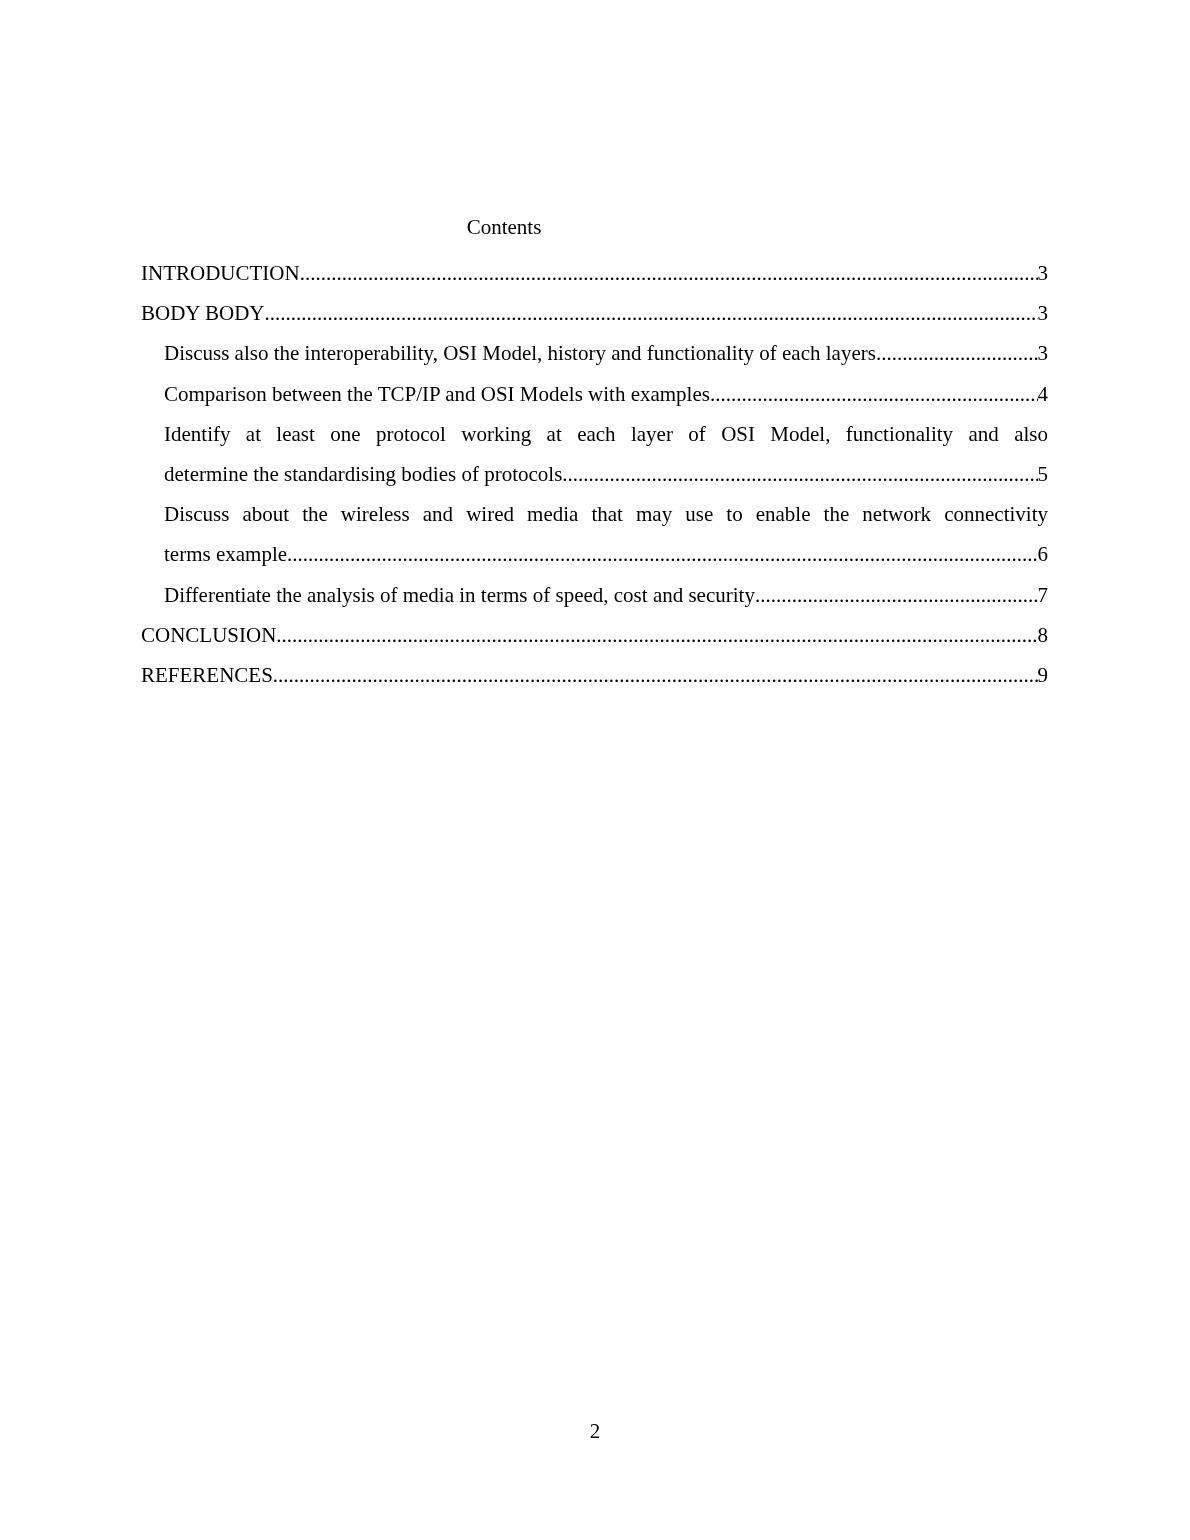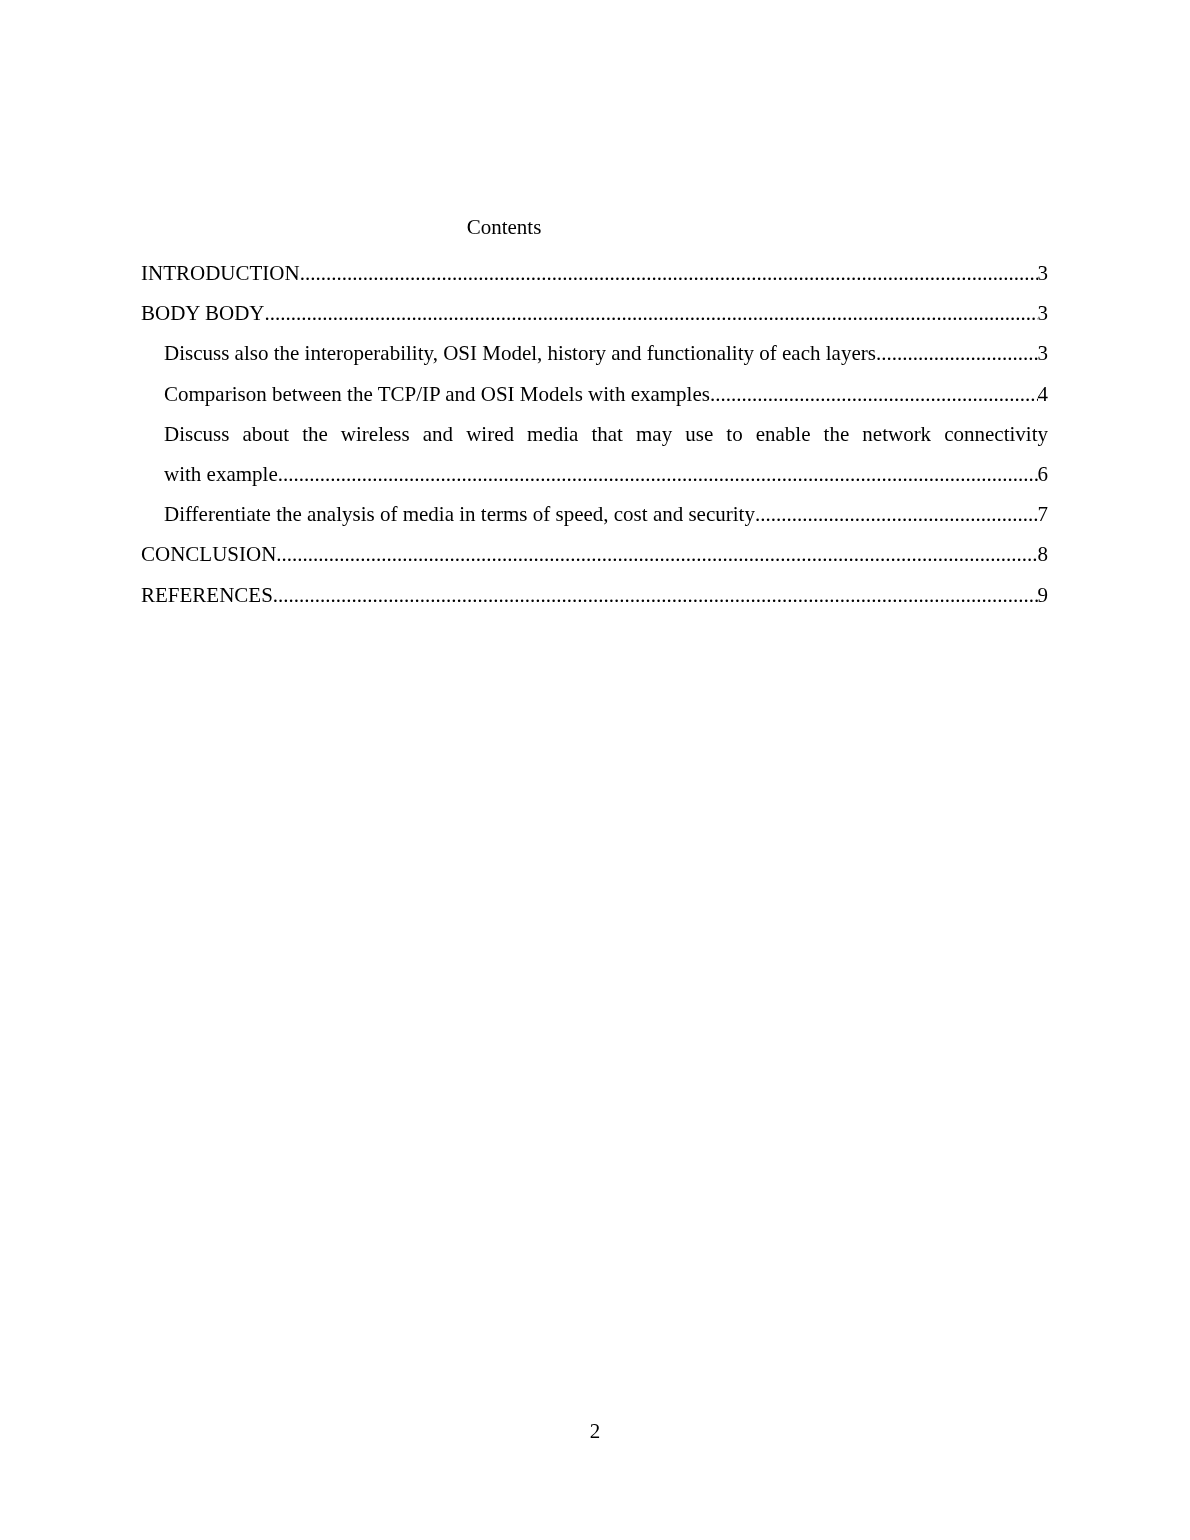--- a/index.html
+++ b/index.html
@@ -52,26 +52,32 @@
 
   <div class="entry lvl2">
     <div class="row">
       <span class="label">Comparison between the TCP/IP and OSI Models with examples</span>
       <span class="leader"></span>
       <span class="page">4</span>
     </div>
   </div>
 
   <div class="entry lvl2">
+    <div class="wrapline">Identify at least one protocol working at each layer of OSI Model, functionality and also</div>
+    <div class="row">
+      <span class="label">determine the standardising bodies of protocols</span>
+      <span class="leader"></span>
+      <span class="page">5</span>
+    </div>
   </div>
 
   <div class="entry lvl2">
     <div class="wrapline">Discuss about the wireless and wired media that may use to enable the network connectivity</div>
     <div class="row">
-      <span class="label">with example</span>
+      <span class="label">terms example</span>
       <span class="leader"></span>
       <span class="page">6</span>
     </div>
   </div>
 
   <div class="entry lvl2">
     <div class="row">
       <span class="label">Differentiate the analysis of media in terms of speed, cost and security</span>
       <span class="leader"></span>
       <span class="page">7</span>

